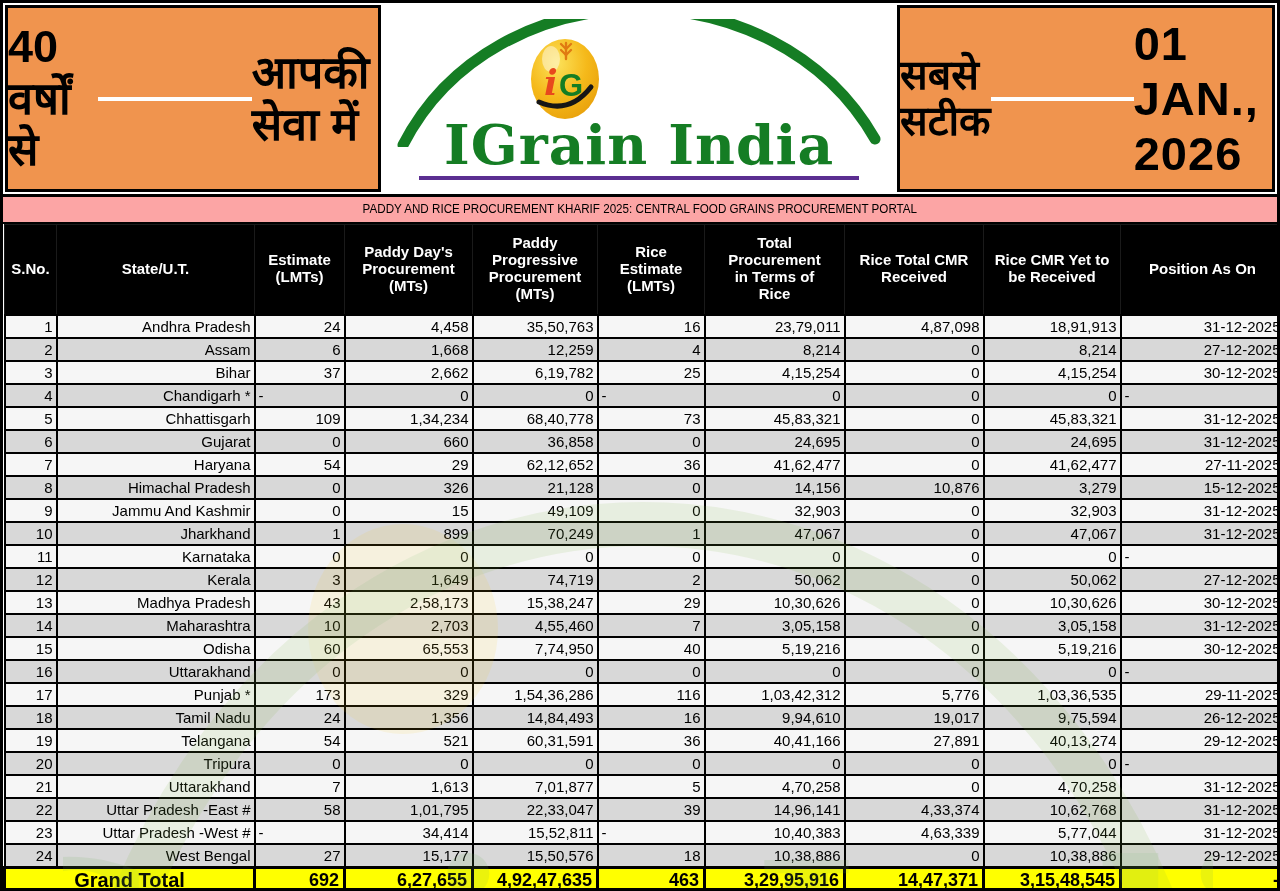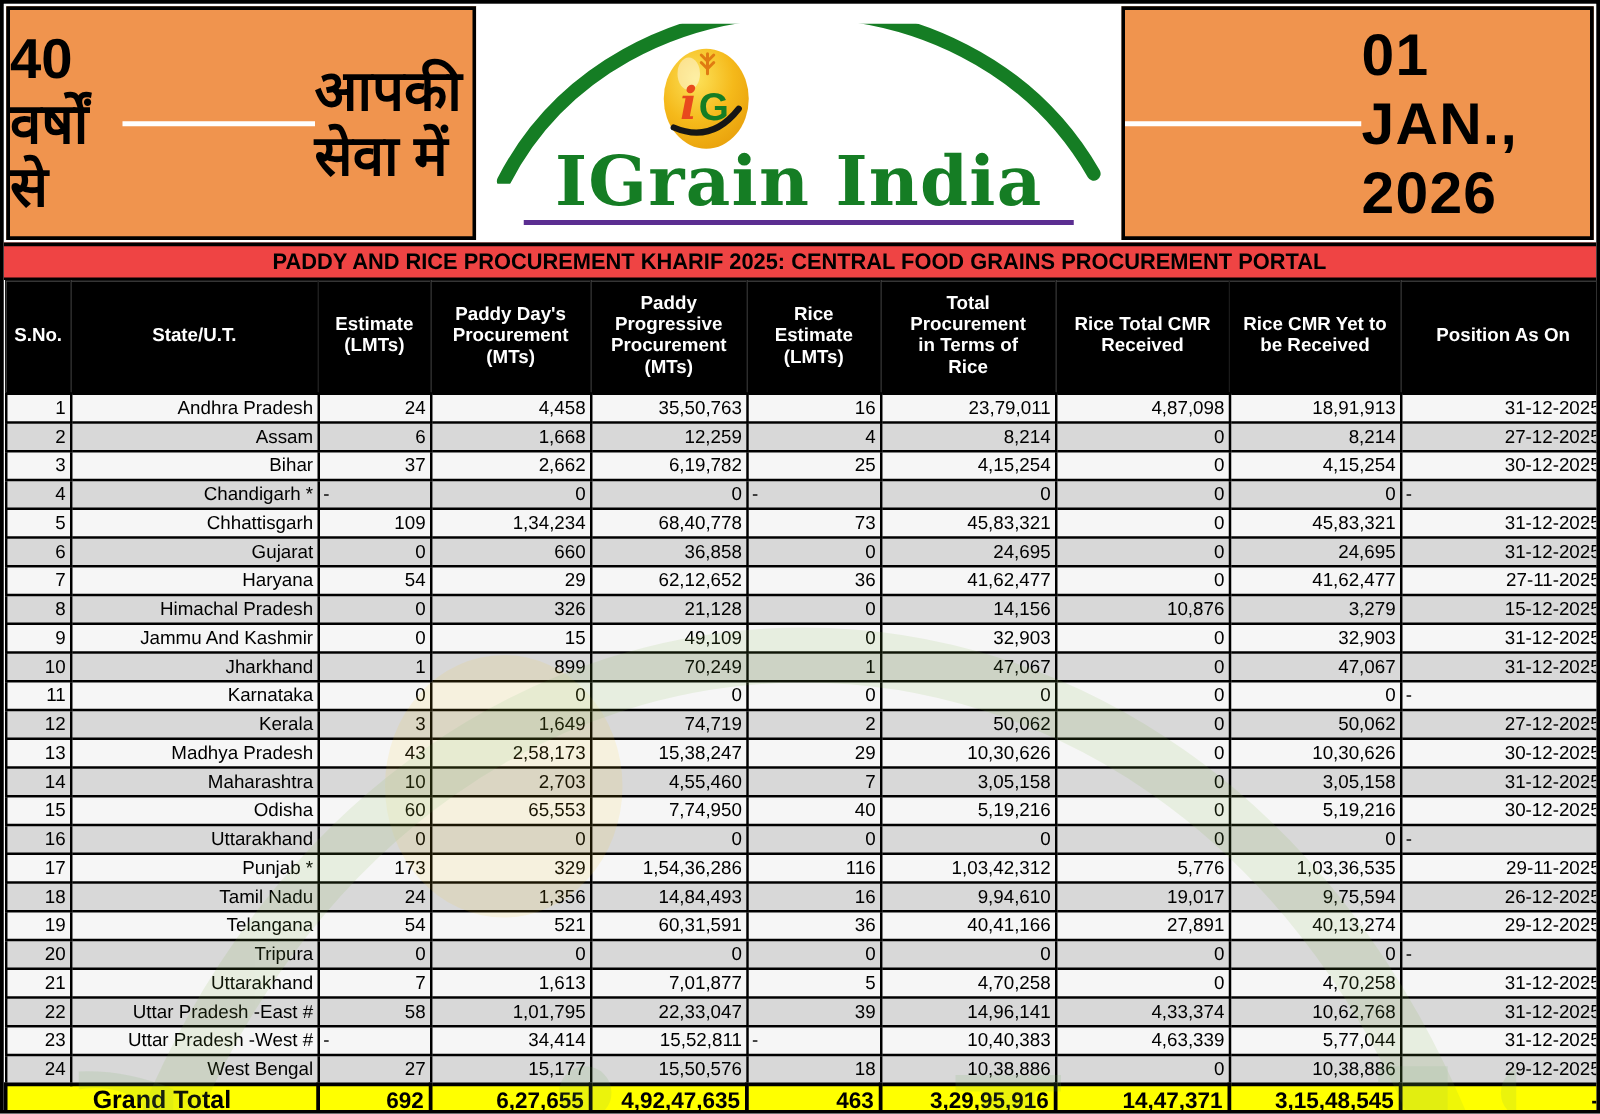--- a/index.html
+++ b/index.html
@@ -55,26 +55,26 @@
     color:#157D24;
     letter-spacing:1px;
     position:relative; z-index:2;
   }
   .purple-rule { width:440px; height:4px; background:#5B2E91; margin:4px 0 4px; }
   .tagline { font-size:19px; color:#4a4a4a; letter-spacing:1.6px; font-weight:500; }
 
   
   .title-bar {
     height:30px;
-    background:#ef4444;
+    background:#fca5a5;
     border-top:3px solid #000;
     border-bottom:2px solid #000;
     text-align:center;
-    font-weight:bold;
-    font-size:18px;
+    font-weight:normal;
+    font-size:12px;
     line-height:25px;
     color:#000;
   }
   .title-bar span { display:inline-block; transform:scaleX(.97); }
 
   
   .table-wrap { position:relative; }
   table {
     width:100%;
     border-collapse:collapse;
@@ -166,20 +166,21 @@
         </g>
         <text x="15" y="62" font-size="36" font-style="italic" font-weight="bold" font-family="DejaVu Serif, serif" fill="#E8491D">i</text>
         <text x="30" y="63" font-size="31" font-weight="bold" font-family="Liberation Sans, sans-serif" fill="#157D24">G</text>
         <path d="M10 69 Q 40 82 62 54" stroke="#161616" stroke-width="5" fill="none" stroke-linecap="round"></path>
       </svg>
       <div class="brand">IGrain India</div>
       <div class="purple-rule"></div>
     </div>
 
     <div class="box box-right">
+      <div class="hindi-small">सबसे सटीक</div>
       <div class="banner-divider banner-divider-r"></div>
       <div class="date-text">01 JAN., 2026</div>
     </div>
   </div>
 
   <div class="title-bar">
     <span>PADDY AND RICE PROCUREMENT KHARIF 2025: CENTRAL FOOD GRAINS PROCUREMENT PORTAL</span>
   </div>
 
   <div class="table-wrap">

